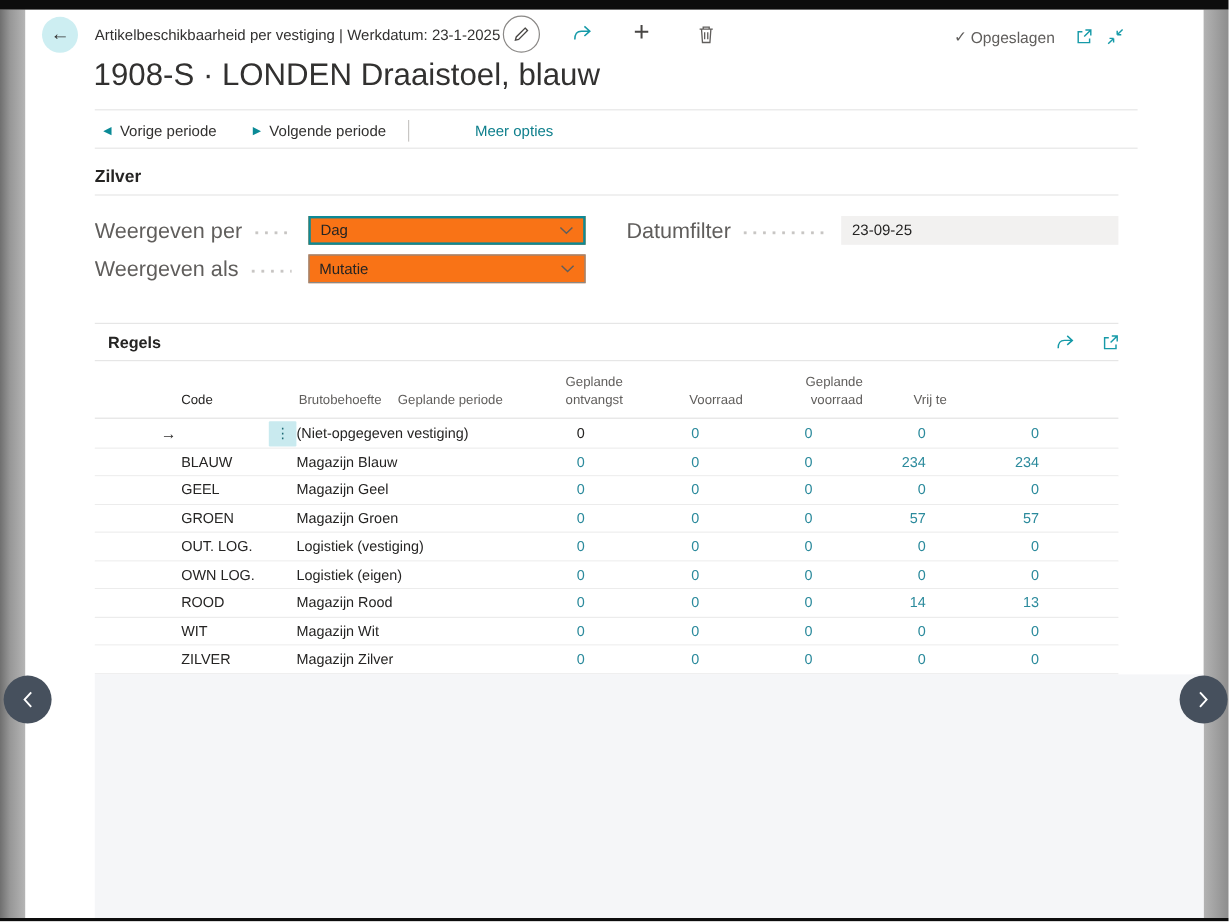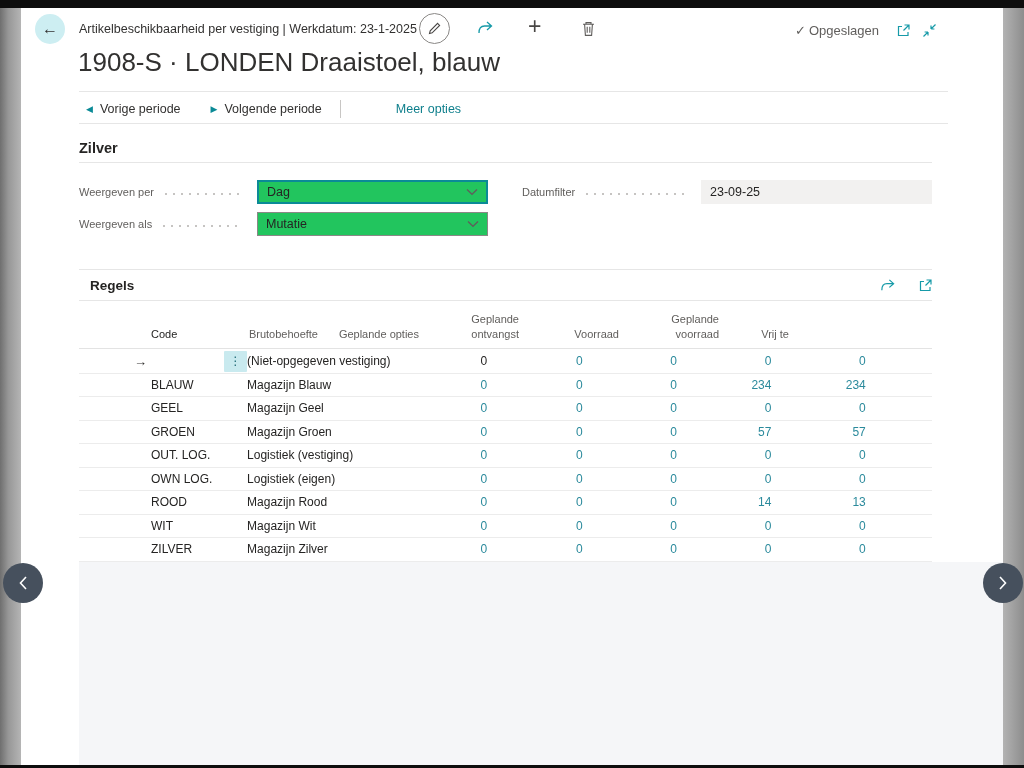--- a/index.html
+++ b/index.html
@@ -44,28 +44,28 @@
   .nav-row { position:absolute; left:86px; top:100px; display:flex; align-items:center; font-size:12.5px; }
   .nav-item { display:flex; align-items:center; gap:7px; color:#323130; cursor:pointer; }
   .nav-tri { font-size:9px; color:#0a8a96; line-height:1; }
   .nav-sep { width:1px; height:18px; background:#c8c6c4; margin:0 16px 0 18px; }
   .nav-more { color:#0e7f8c; cursor:pointer;padding-left:39px; }
   .nav-gap { width:30px; }
 
   .section-heading { position:absolute; left:79px; top:140px; font-size:14.5px; font-weight:700; color:#252423; }
 
   
-  .field-label-row { position:absolute; height:22px; display:flex; align-items:center; font-size:11px; color:#605e5c; }
+  .field-label-row { position:absolute; height:22px; display:flex; align-items:center; font-size:18px; color:#605e5c; }
   .leader { flex:1; height:4px; margin:4px 8px 0 10px;
             background-image:radial-gradient(circle at 2px 2px,#c6c4c2 1.1px,transparent 1.3px);
             background-size:8px 4px; background-repeat:repeat-x; }
   .lab-1 { left:79px;  top:181px; width:172px; }
   .lab-2 { left:522px; top:181px; width:174px; }
   .lab-3 { left:79px;  top:213px; width:172px; }
-  .combo { position:absolute; width:231px; height:24px; background:#22c55e; display:flex; align-items:center;
+  .combo { position:absolute; width:231px; height:24px; background:#f97316; display:flex; align-items:center;
            justify-content:space-between; padding:0 8px; font-size:12.5px; color:#252423; cursor:pointer; }
   .combo-1 { left:257px; top:180px; border:2px solid #0b8a97; }
   .combo-2 { left:257px; top:212px; border:1px solid #8a8886; }
   .readonly-field { position:absolute; left:701px; top:180px; width:231px; height:24px; background:#f2f1f0;
            display:flex; align-items:center; padding:0 9px; font-size:12.5px; color:#252423; }
 
   
   .regels-top  { left:79px; top:269px; width:853px; }
   .regels-head { position:absolute; left:90px; top:278px; font-size:13.5px; font-weight:700; color:#252423; }
   .regels-icons { position:absolute; left:878px; top:278px; display:flex; gap:22px; }
@@ -227,21 +227,21 @@
           <path d="M6 3.5H2.5v9H12V9" fill="none" stroke="#169aa8" stroke-width="1.2"></path>
           <path d="M8.5 2H13v4.5M13 2L7.5 7.5" fill="none" stroke="#169aa8" stroke-width="1.2"></path>
         </svg>
     </span>
   </div>
   <div class="rule regels-rule"></div>
 
   <div class="thead">
     <div class="th c0">Code</div>
     <div class="th cn w2" style="color:#605e5c;">Brutobehoefte</div>
-    <div class="th cn w3" style="color:#605e5c;">Geplande opties</div>
+    <div class="th cn w3" style="color:#605e5c;">Geplande periode</div>
     <div class="th cn w4" style="color:#605e5c;">Geplande ontvangst</div>
     <div class="th cn w5" style="color:#605e5c;">Voorraad</div>
     <div class="th cn w6" style="color:#605e5c;">Geplande voorraad</div>
     <div class="th c7">Vrij te</div>
   </div>
 
   <div class="tbody">
 
     <div class="trow">
       <div class="c0">

